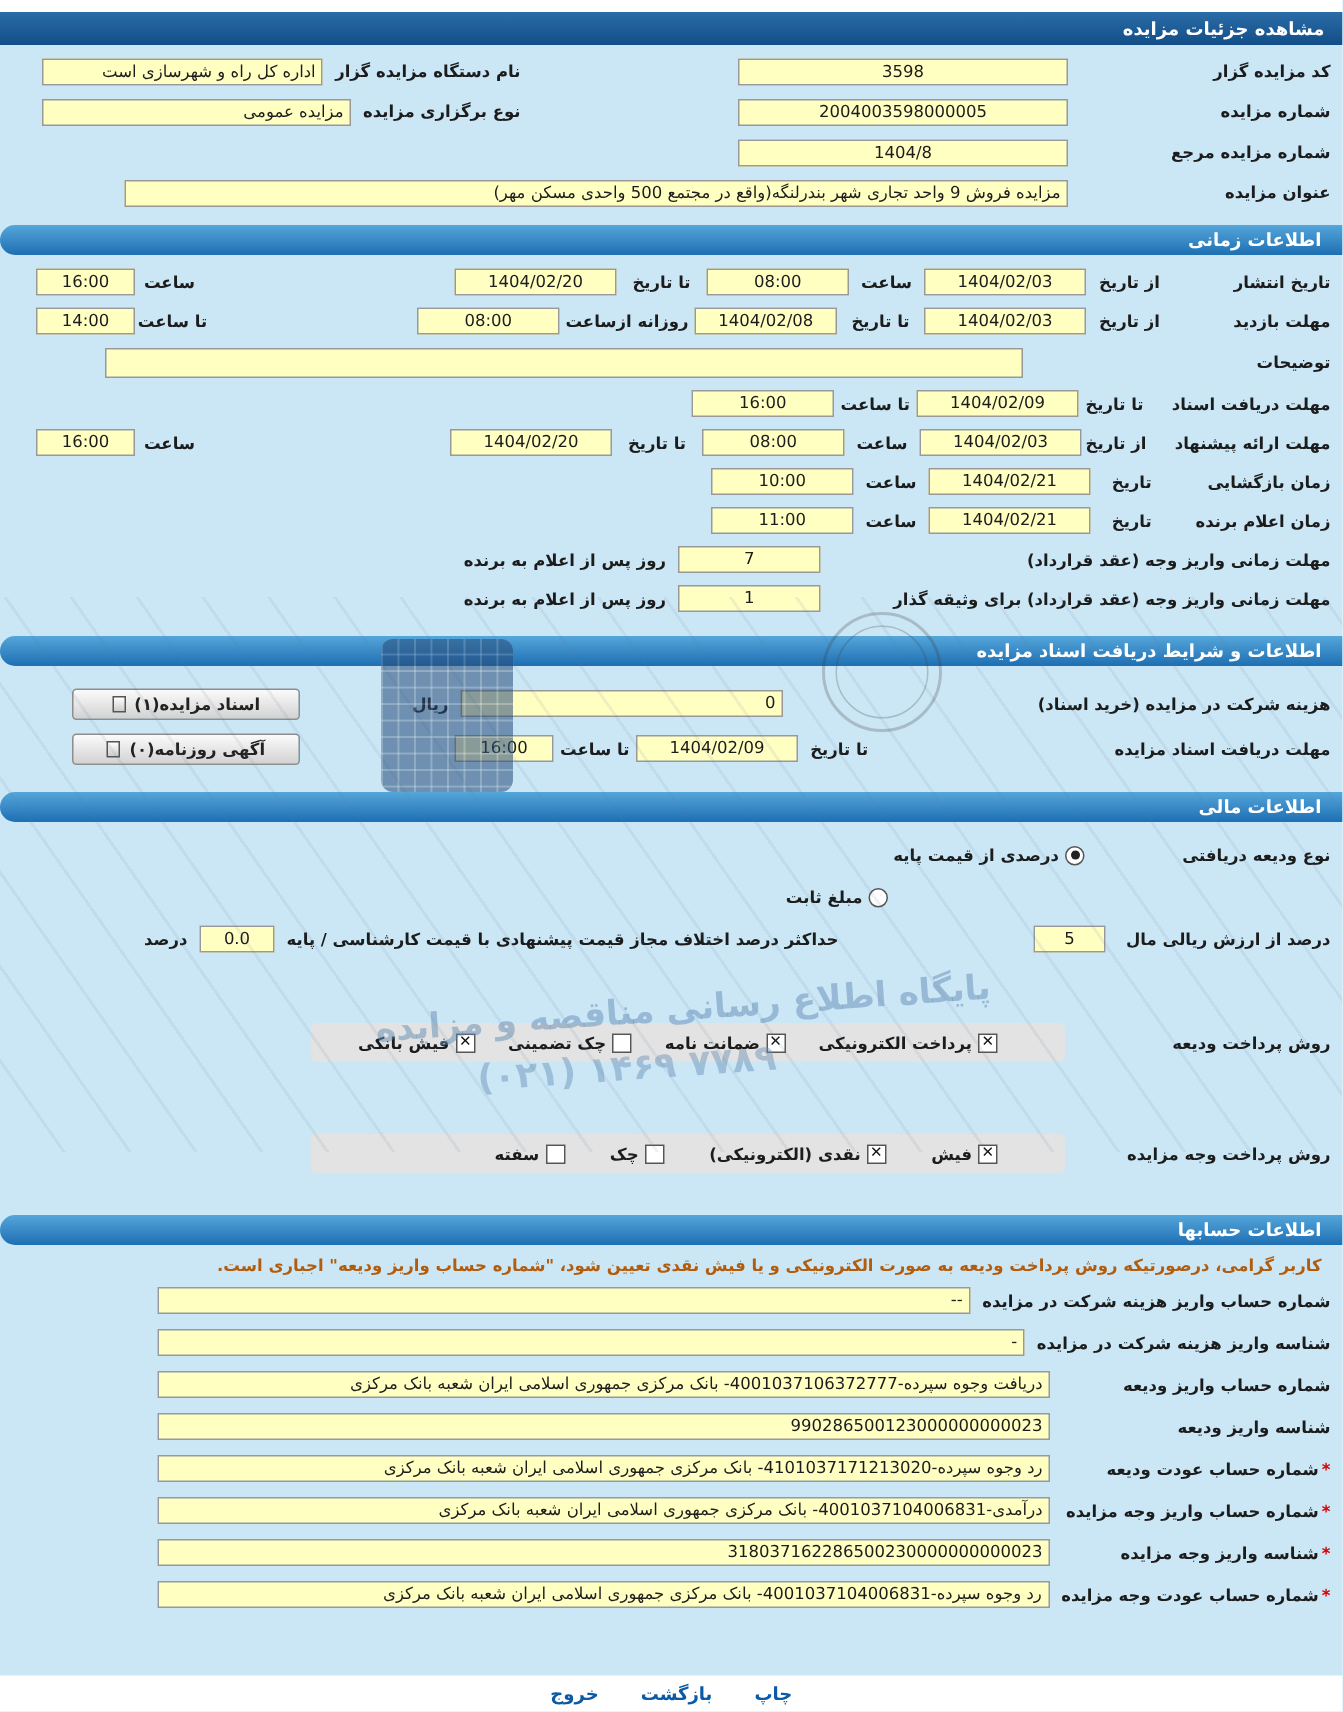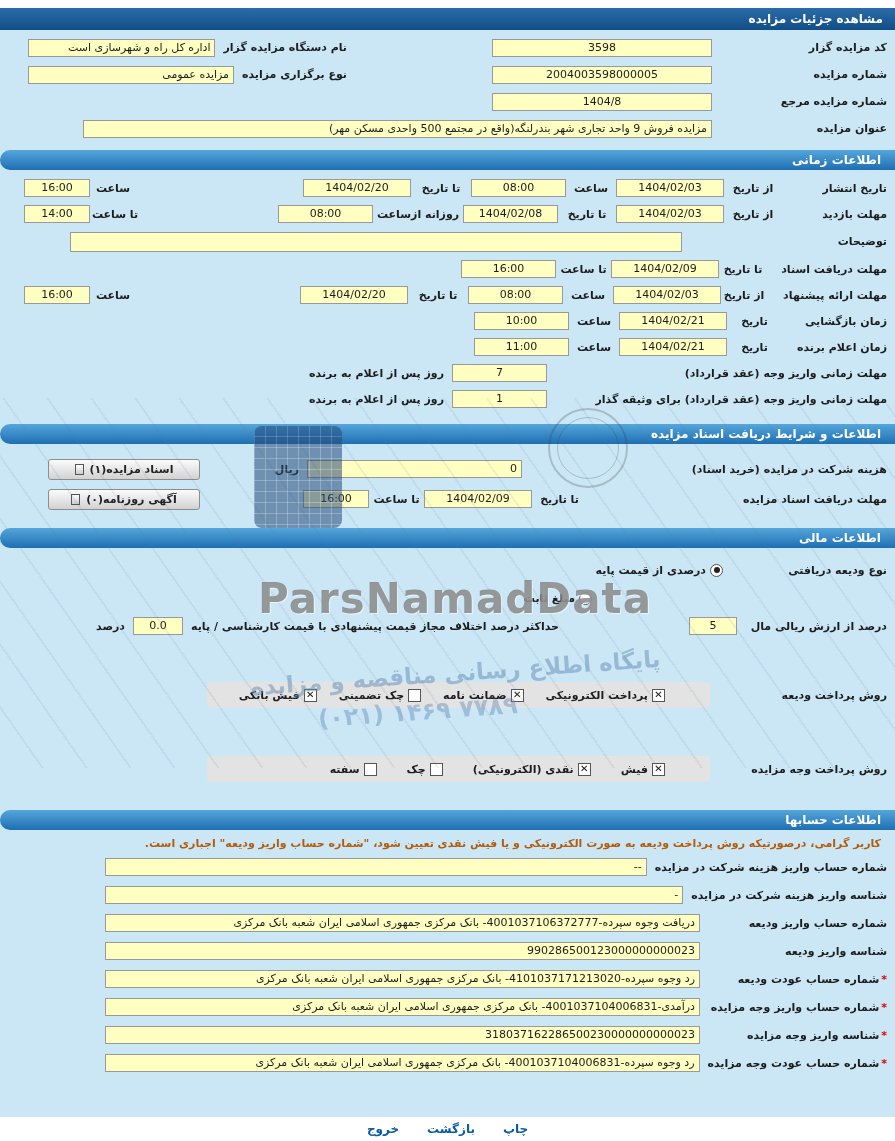--- a/index.html
+++ b/index.html
@@ -355,18 +355,17 @@
 
   <div class="footer">
     <span class="flink">چاپ</span>
     <span class="flink">بازگشت</span>
     <span class="flink">خروج</span>
   </div>
 
   <div class="wm">
     <div class="wm-logo"></div>
     <div class="wm-stamp"></div>
-    <div class="wm-brand">ParsNamadData</div>
     <div class="wm-tagline">پایگاه اطلاع رسانی مناقصه و مزایده</div>
     <div class="wm-phone">۷۷۸۹ ۱۴۶۹ (۰۲۱)</div>
   </div>
 
 </div>
 
 </body></html>

